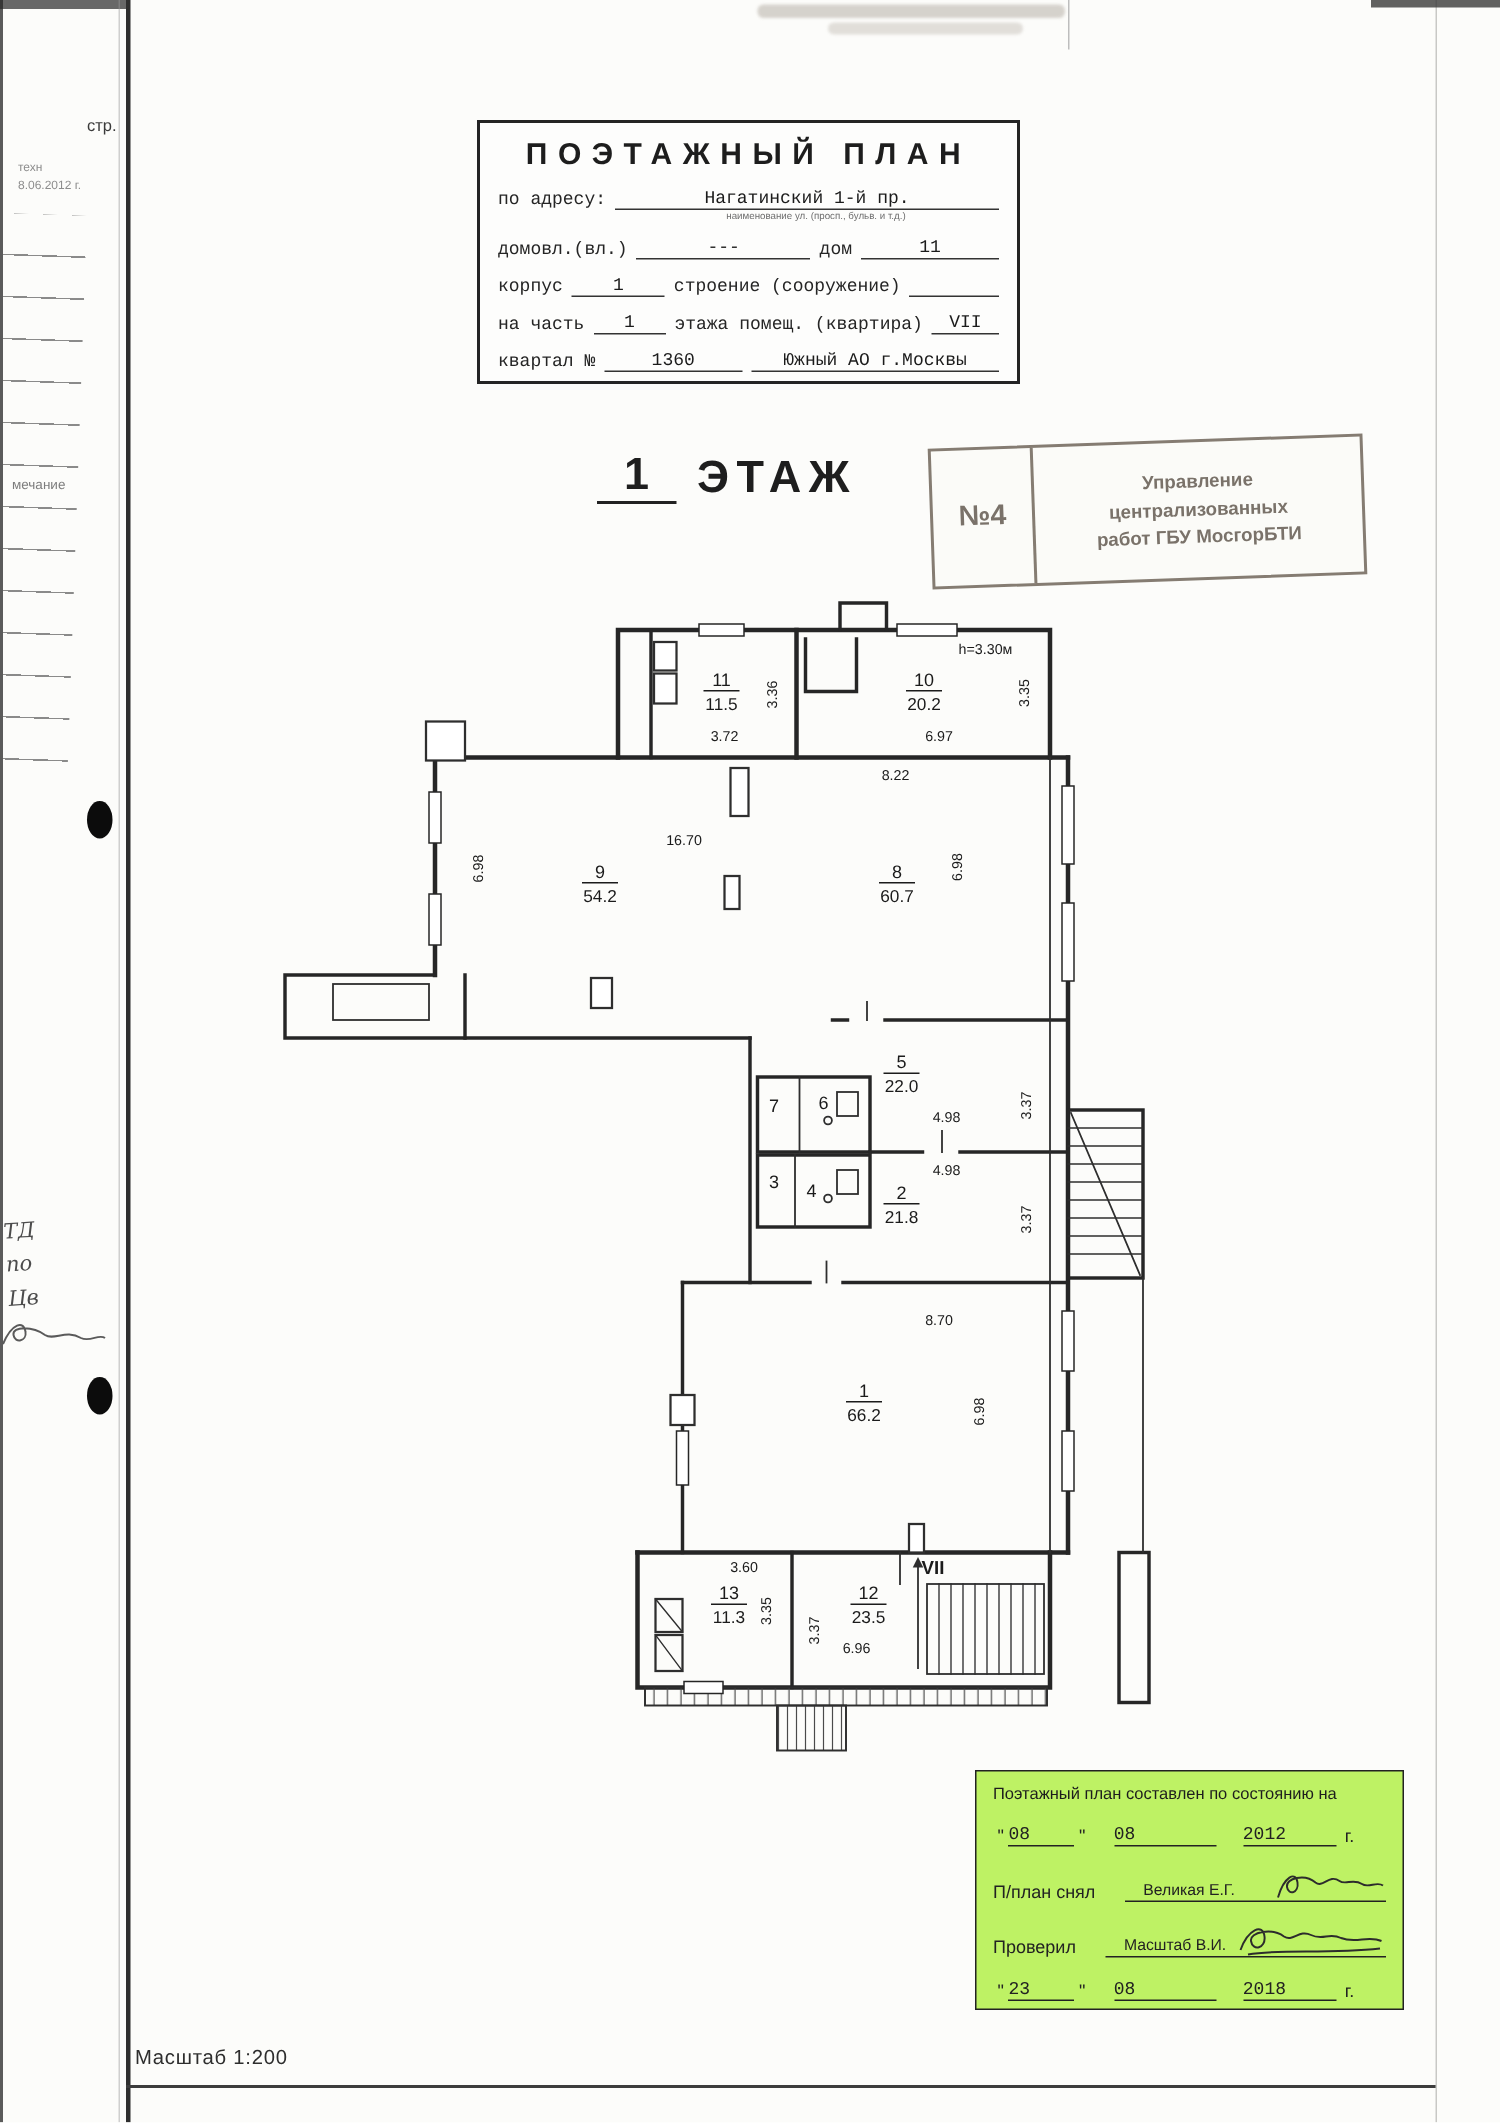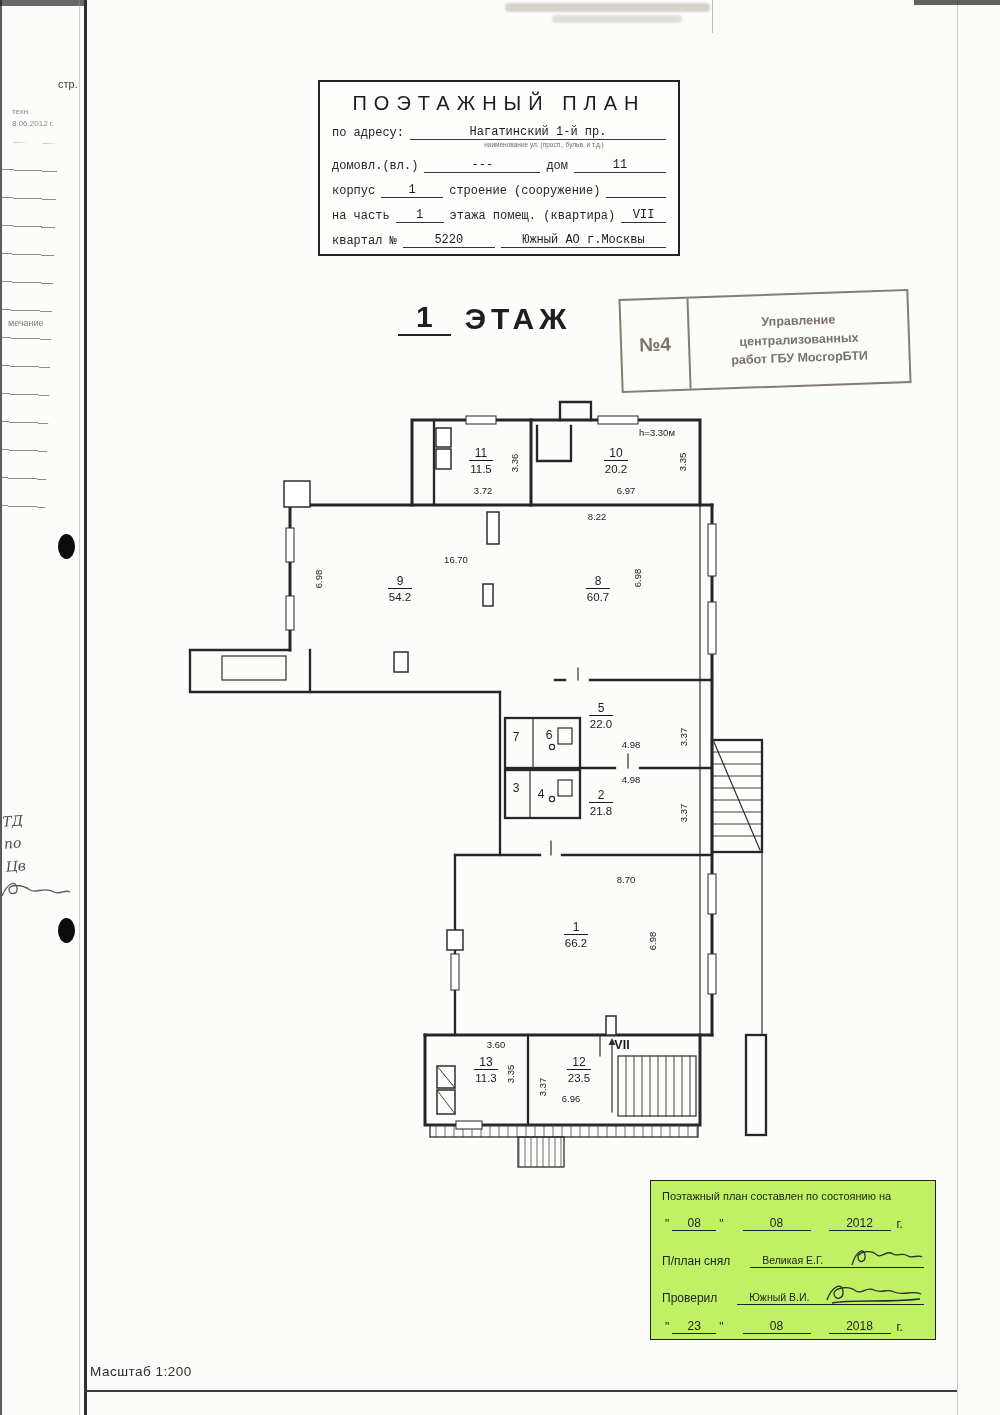--- a/index.html
+++ b/index.html
@@ -28,21 +28,21 @@
   .border-bottom{position:absolute;left:84px;top:1390px;width:874px;height:2px;background:#3c3c3c;}
   .border-right{position:absolute;left:957px;top:0;width:1px;height:1415px;background:#c8c8c5;}
   .corner-dark-right{position:absolute;left:914px;top:0;width:86px;height:5px;background:#3a3a3a;opacity:.8;}
   .smudge1{position:absolute;left:505px;top:3px;width:205px;height:9px;background:#c9c4bd;border-radius:4px;filter:blur(1px);opacity:.75;}
   .smudge2{position:absolute;left:552px;top:15px;width:130px;height:8px;background:#d6d2cc;border-radius:4px;filter:blur(1px);opacity:.7;}
   .faint-vline{position:absolute;left:712px;top:0;width:1px;height:33px;background:#bdbdbd;}
 
   
   .header-box{position:absolute;left:318px;top:80px;width:362px;height:176px;border:2px solid #242424;
               padding:8px 12px;box-sizing:border-box;background:#fdfdfc;}
-  .hb-title{text-align:center;font-size:20px;font-weight:normal;letter-spacing:7px;margin-top:2px;color:#1d1d1d;}
+  .hb-title{text-align:center;font-size:20px;font-weight:bold;letter-spacing:7px;margin-top:2px;color:#1d1d1d;}
   .hb-row{display:flex;align-items:flex-end;margin-top:10px;font-size:12px;gap:6px;font-family:Liberation Mono, monospace;}
   .hb-label{white-space:nowrap;color:#252525;}
   .hb-val{border-bottom:1px solid #333;text-align:center;padding:0 4px;min-height:14px;color:#1b1b1b;}
   .flex{flex:1;} .w90{width:84px;} .w60{width:54px;} .w44{width:40px;}
   .hb-sub{font-size:6.5px;color:#6e6e6e;text-align:center;margin-left:90px;margin-top:1px;}
 
   
   .floor-title{position:absolute;left:398px;top:300px;display:flex;align-items:flex-end;color:#1e1e1e;}
   .floor-num{font-size:30px;font-weight:600;border-bottom:2px solid #222;padding:0 18px;}
   .floor-word{font-size:30px;font-weight:600;letter-spacing:5px;margin-left:14px;}
@@ -63,21 +63,21 @@
   .plan .dim{font-size:9.5px;text-anchor:middle;}
   .plan .unit-num{font-size:12.5px;font-weight:bold;text-anchor:middle;}
   .plan .room-line{stroke:#1b1b1b;stroke-width:1;}
 
   
   .footer-box{position:absolute;left:650px;top:1180px;width:286px;height:160px;border:1.6px solid #222;
               padding:9px 11px;box-sizing:border-box;font-size:12px;background:#bef264;}
   .fb-title{font-size:11px;color:#1d1d1d;}
   .fb-row{display:flex;align-items:flex-end;margin-top:14px;}
   .fb-q{margin:0 3px;}
-  .u{border-bottom:1px solid #222;text-align:center;}
+  .u{border-bottom:1px solid #222;font-family:Liberation Mono, monospace;}
   .u-day{width:44px;} .u-mon{width:68px;margin-left:16px;} .u-year{width:62px;margin-left:18px;}
   .fb-suffix{margin-left:6px;}
   .fb-line{flex:1;border-bottom:1px solid #222;position:relative;height:22px;display:flex;align-items:flex-end;margin-left:20px;}
   .fb-name{font-size:10.5px;margin-left:12px;padding-bottom:1px;}
   .sig{position:absolute;right:0;bottom:-4px;}
 
   .scale-note{position:absolute;left:90px;top:1364px;font-size:13.5px;color:#2e2e2e;letter-spacing:.5px;}
 </style>
 </head>
 <body>
@@ -135,21 +135,21 @@
       <span class="hb-val flex"></span>
     </div>
     <div class="hb-row">
       <span class="hb-label">на часть</span>
       <span class="hb-val w44">1</span>
       <span class="hb-label">этажа помещ. (квартира)</span>
       <span class="hb-val flex">VII</span>
     </div>
     <div class="hb-row">
       <span class="hb-label">квартал №</span>
-      <span class="hb-val w90">5220</span>
+      <span class="hb-val w90">1360</span>
       <span class="hb-val flex">Южный АО г.Москвы</span>
     </div>
   </div>
 
   <div class="floor-title">
     <span class="floor-num">1</span>
     <span class="floor-word">ЭТАЖ</span>
   </div>
 
   <div class="stamp">
@@ -322,21 +322,21 @@
       <div class="fb-line">
         <span class="fb-name">Великая Е.Г.</span>
         <svg class="sig" width="74" height="26" viewBox="0 0 74 26">
           <path d="M2,20 C6,6 14,2 15,10 C16,17 9,19 8,13 C7,7 20,4 27,10 C32,14 36,4 43,9 C47,12 52,7 58,11 C62,14 68,9 72,12" fill="none" stroke="#2c2c2c" stroke-width="1.3"></path>
         </svg>
       </div>
     </div>
     <div class="fb-row">
       <span>Проверил</span>
       <div class="fb-line">
-        <span class="fb-name">Южный В.И.</span>
+        <span class="fb-name">Масштаб В.И.</span>
         <svg class="sig" width="100" height="28" viewBox="0 0 100 28">
           <path d="M3,20 C8,6 18,2 19,11 C20,19 11,21 10,14 C9,8 24,5 32,11 C38,15 42,6 50,10 C58,14 62,8 70,12 C80,16 88,10 97,14 M8,23 C30,19 60,23 96,19" fill="none" stroke="#2c2c2c" stroke-width="1.3"></path>
         </svg>
       </div>
     </div>
     <div class="fb-row">
       <span class="fb-q">"</span>
       <span class="u u-day">23</span>
       <span class="fb-q">"</span>
       <span class="u u-mon">08</span>

